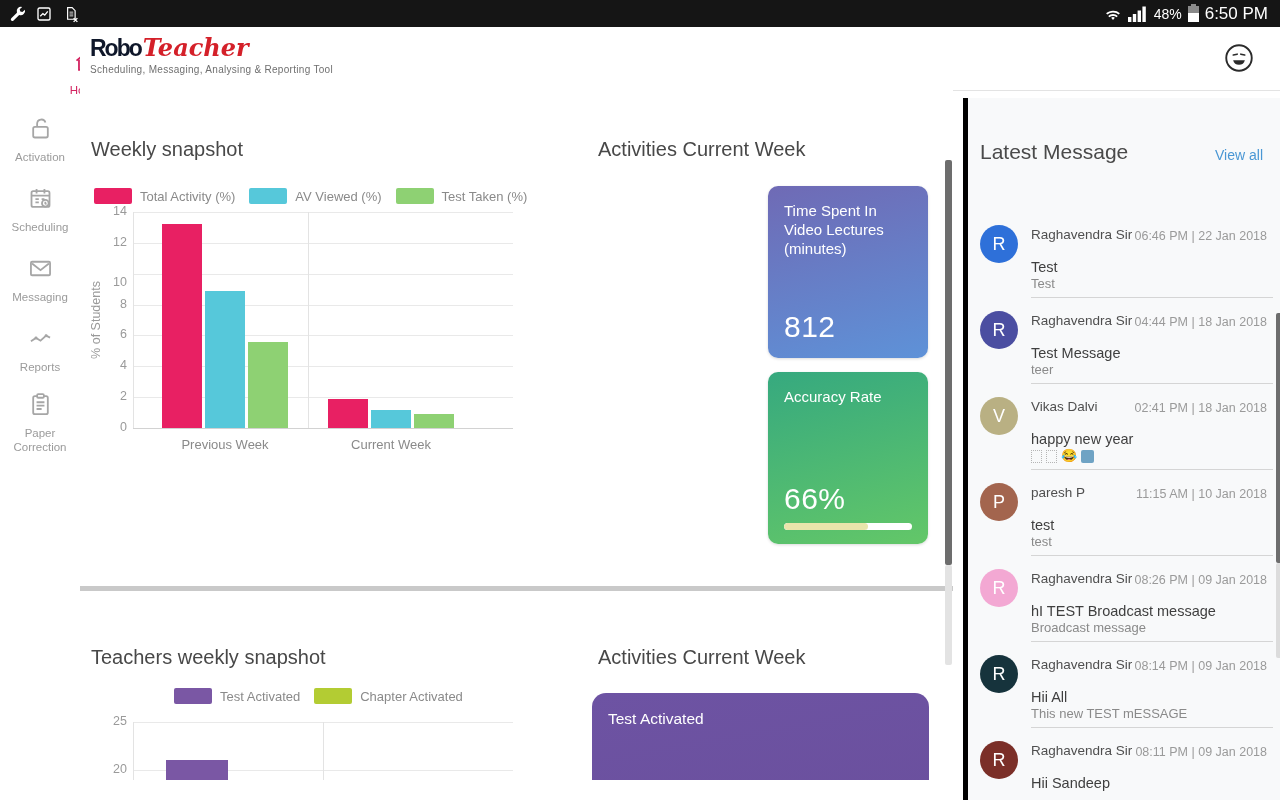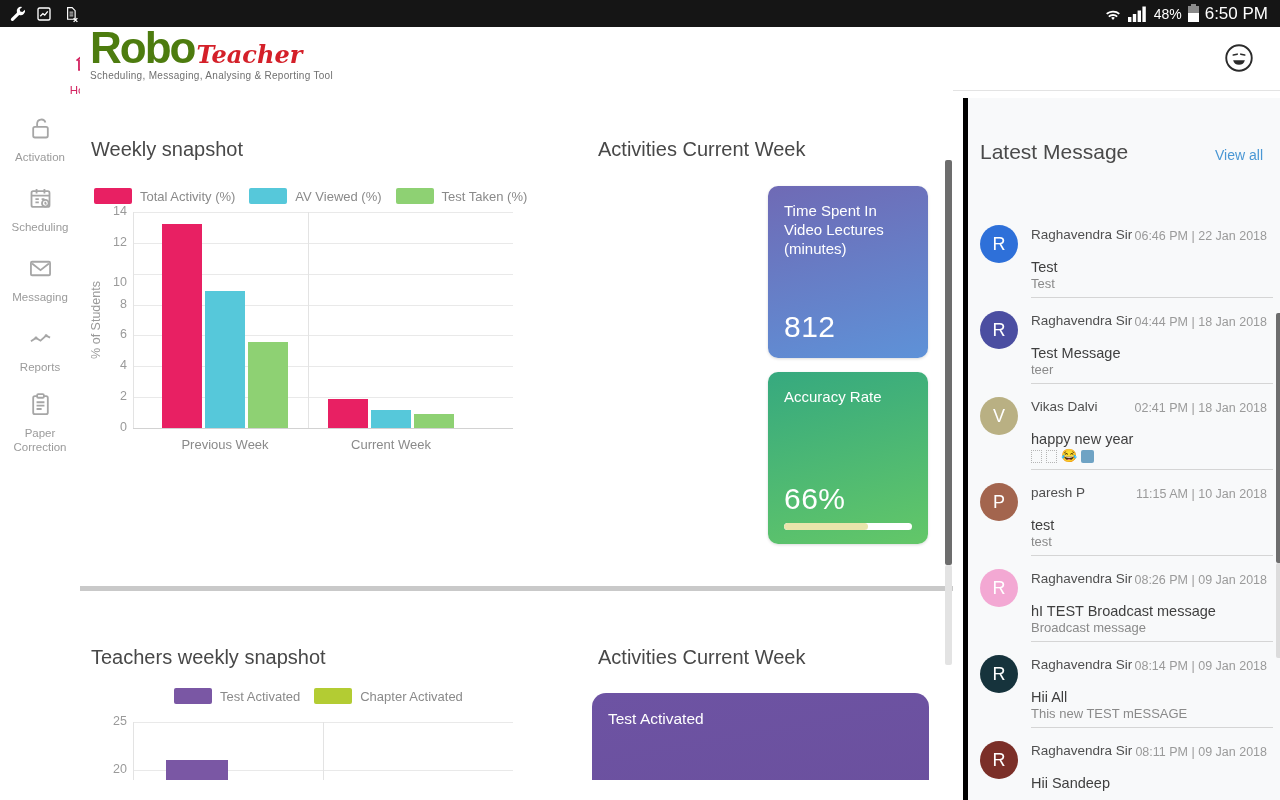--- a/index.html
+++ b/index.html
@@ -13,21 +13,21 @@
   .sb-right{margin-left:auto;display:flex;align-items:center;gap:6px;padding-right:12px;}
   .sb-ico{width:18px;height:18px;display:inline-block;}
   .sb-time{font-size:17px;}
   .sb-batt-pct{font-size:14px;}
   .batt{width:11px;height:16px;background:linear-gradient(#8a8a8a 46%,#fff 46%);position:relative;}
   .batt:before{content:"";position:absolute;top:-2px;left:3px;width:5px;height:2px;background:#8a8a8a;}
   
   .header{position:absolute;left:80px;top:27px;width:1200px;height:63px;background:#fff;
           border-bottom:1px solid #e3e3e3;}
   .logo{position:absolute;left:10px;top:6px;}
-  .logo-main{font-size:44px;font-weight:800;color:#4d7c0f;letter-spacing:-2px;line-height:30px;margin-top:29px;}
+  .logo-main{font-size:23px;font-weight:800;color:#0f172a;letter-spacing:-2px;line-height:30px;margin-top:29px;}
   .logo-script{font-family:"DejaVu Serif",serif;font-style:italic;font-weight:700;font-size:24px;color:#d42029;margin-left:2px;}
   .tagline{font-size:10px;color:#6f6f6f;letter-spacing:.3px;margin-top:1px;}
   .smiley{position:absolute;right:24px;top:14px;width:34px;height:34px;cursor:pointer;}
   
   .sidebar{position:absolute;left:0;top:27px;width:80px;height:773px;background:#fff;}
   .side-item{position:absolute;left:0;width:80px;text-align:center;cursor:pointer;}
   .side-item .sic{width:27px;height:27px;display:inline-block;}
   .side-item .slabel{font-size:11.5px;color:#9b9b9b;margin-top:4px;line-height:1.25;}
   .side-item.active .slabel{color:#d32360;}
   

